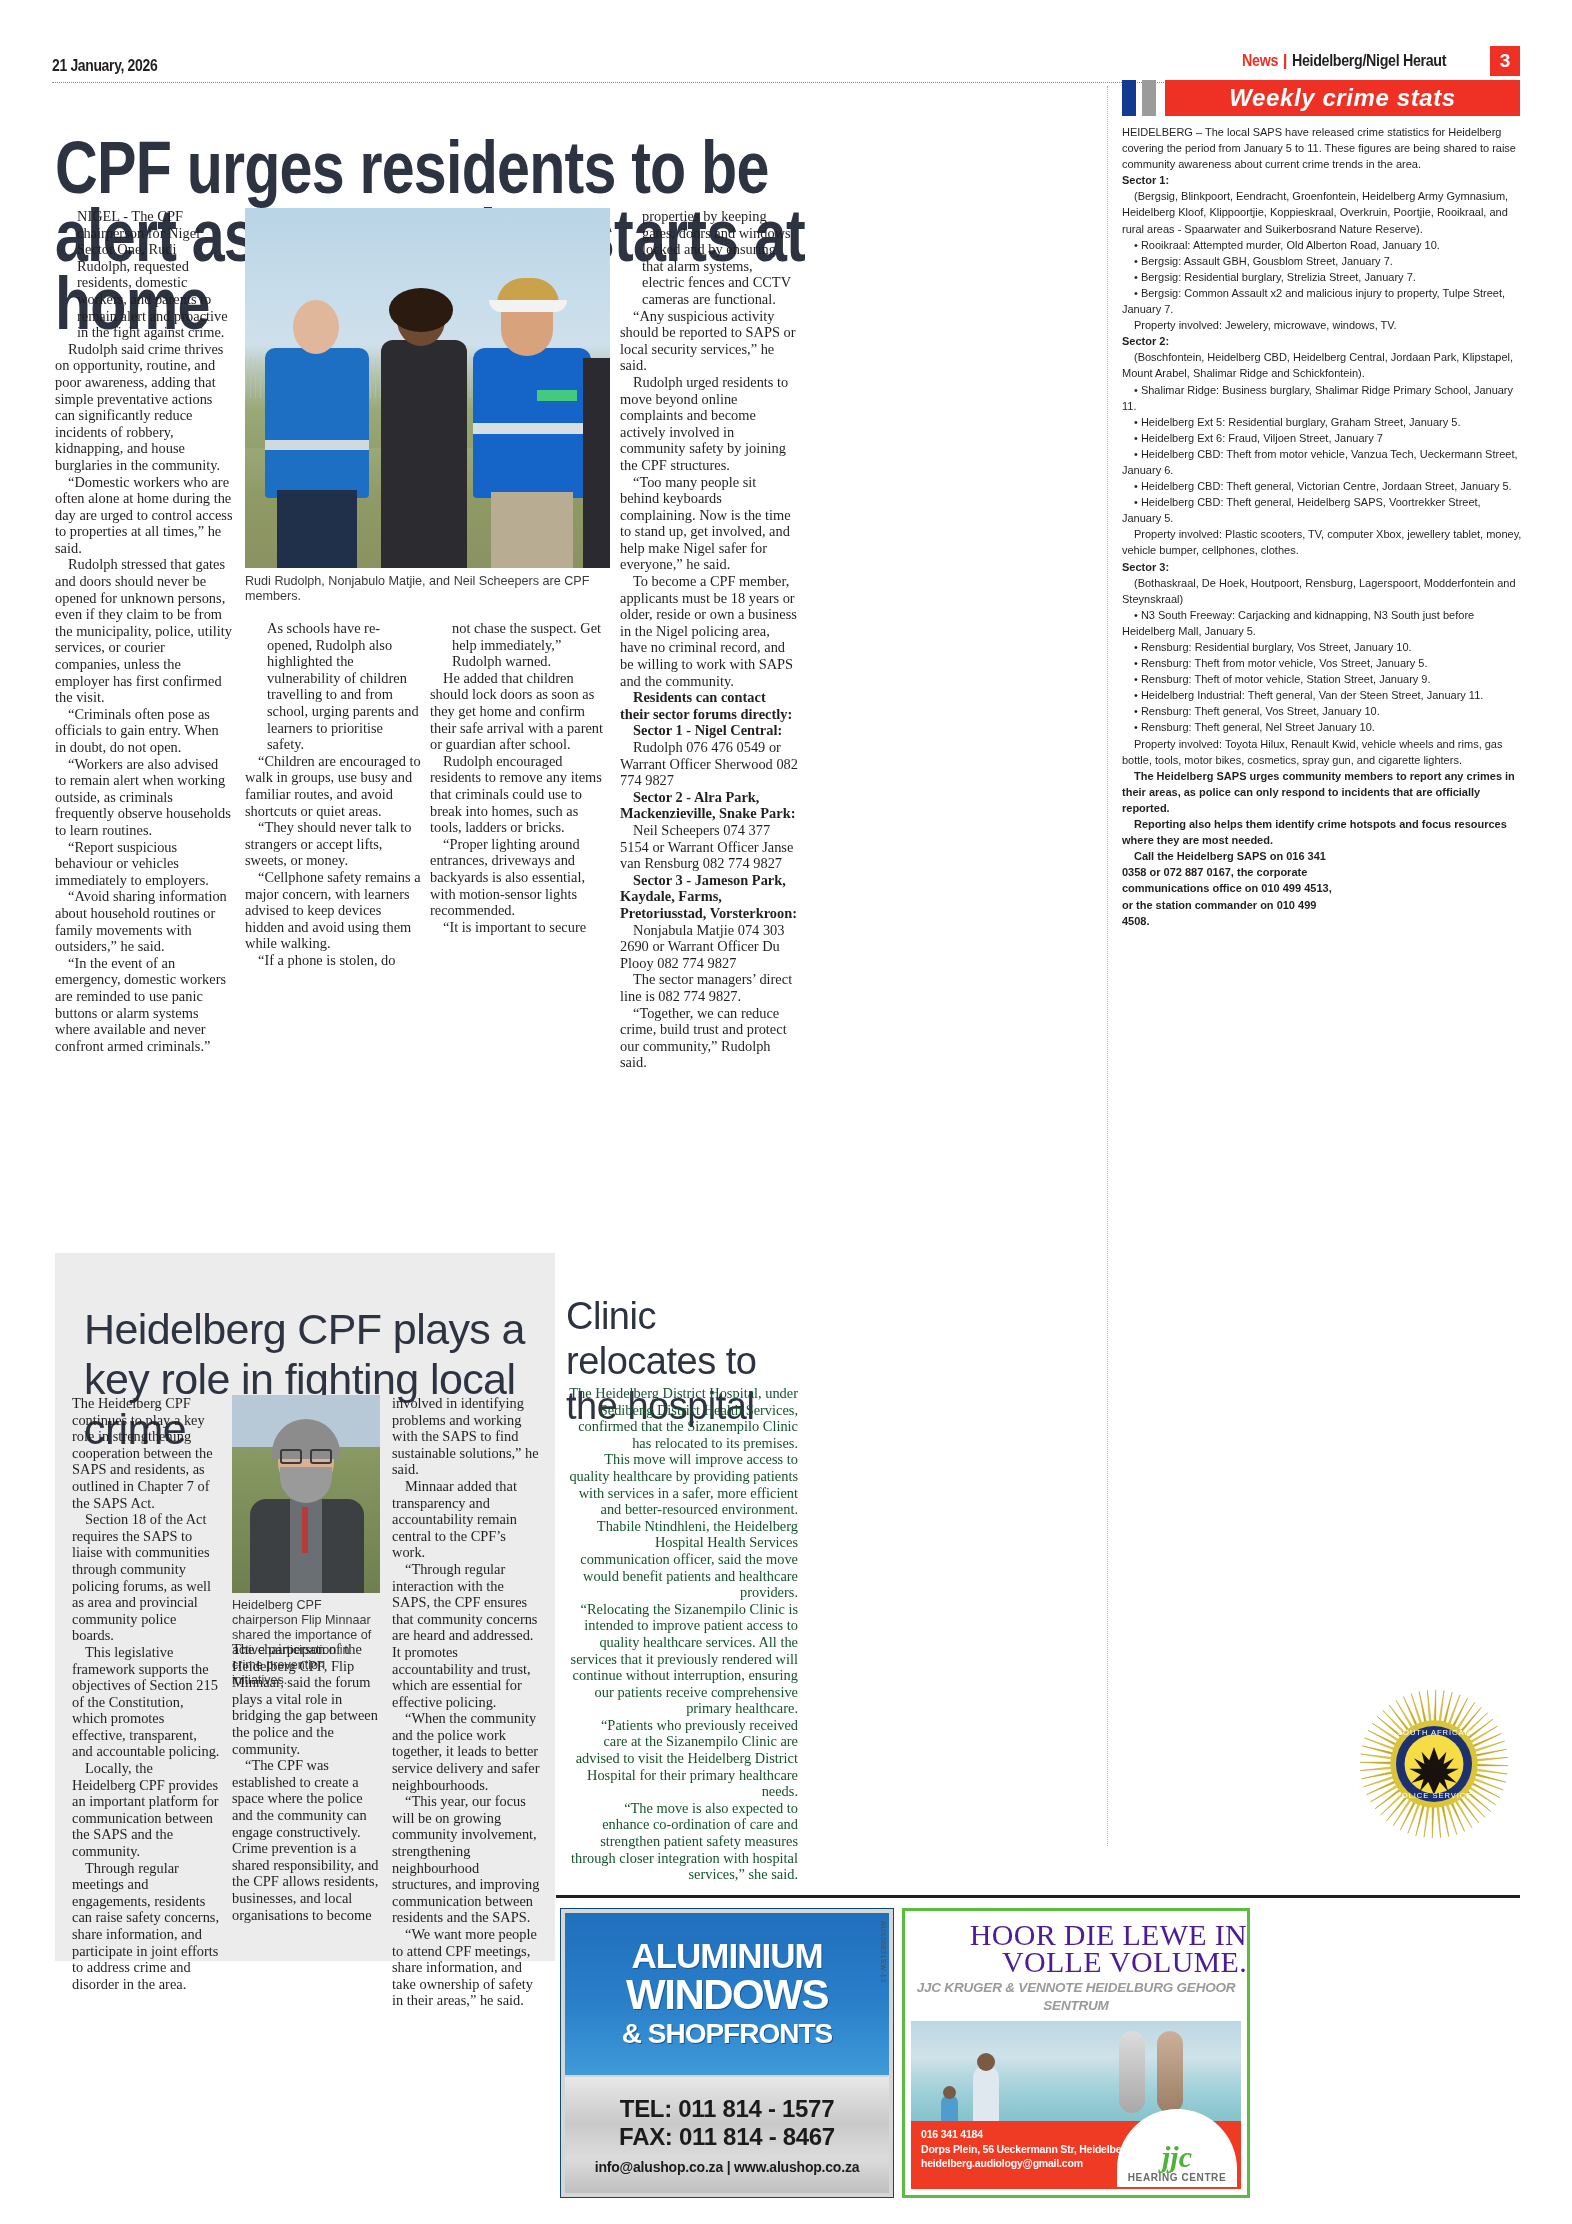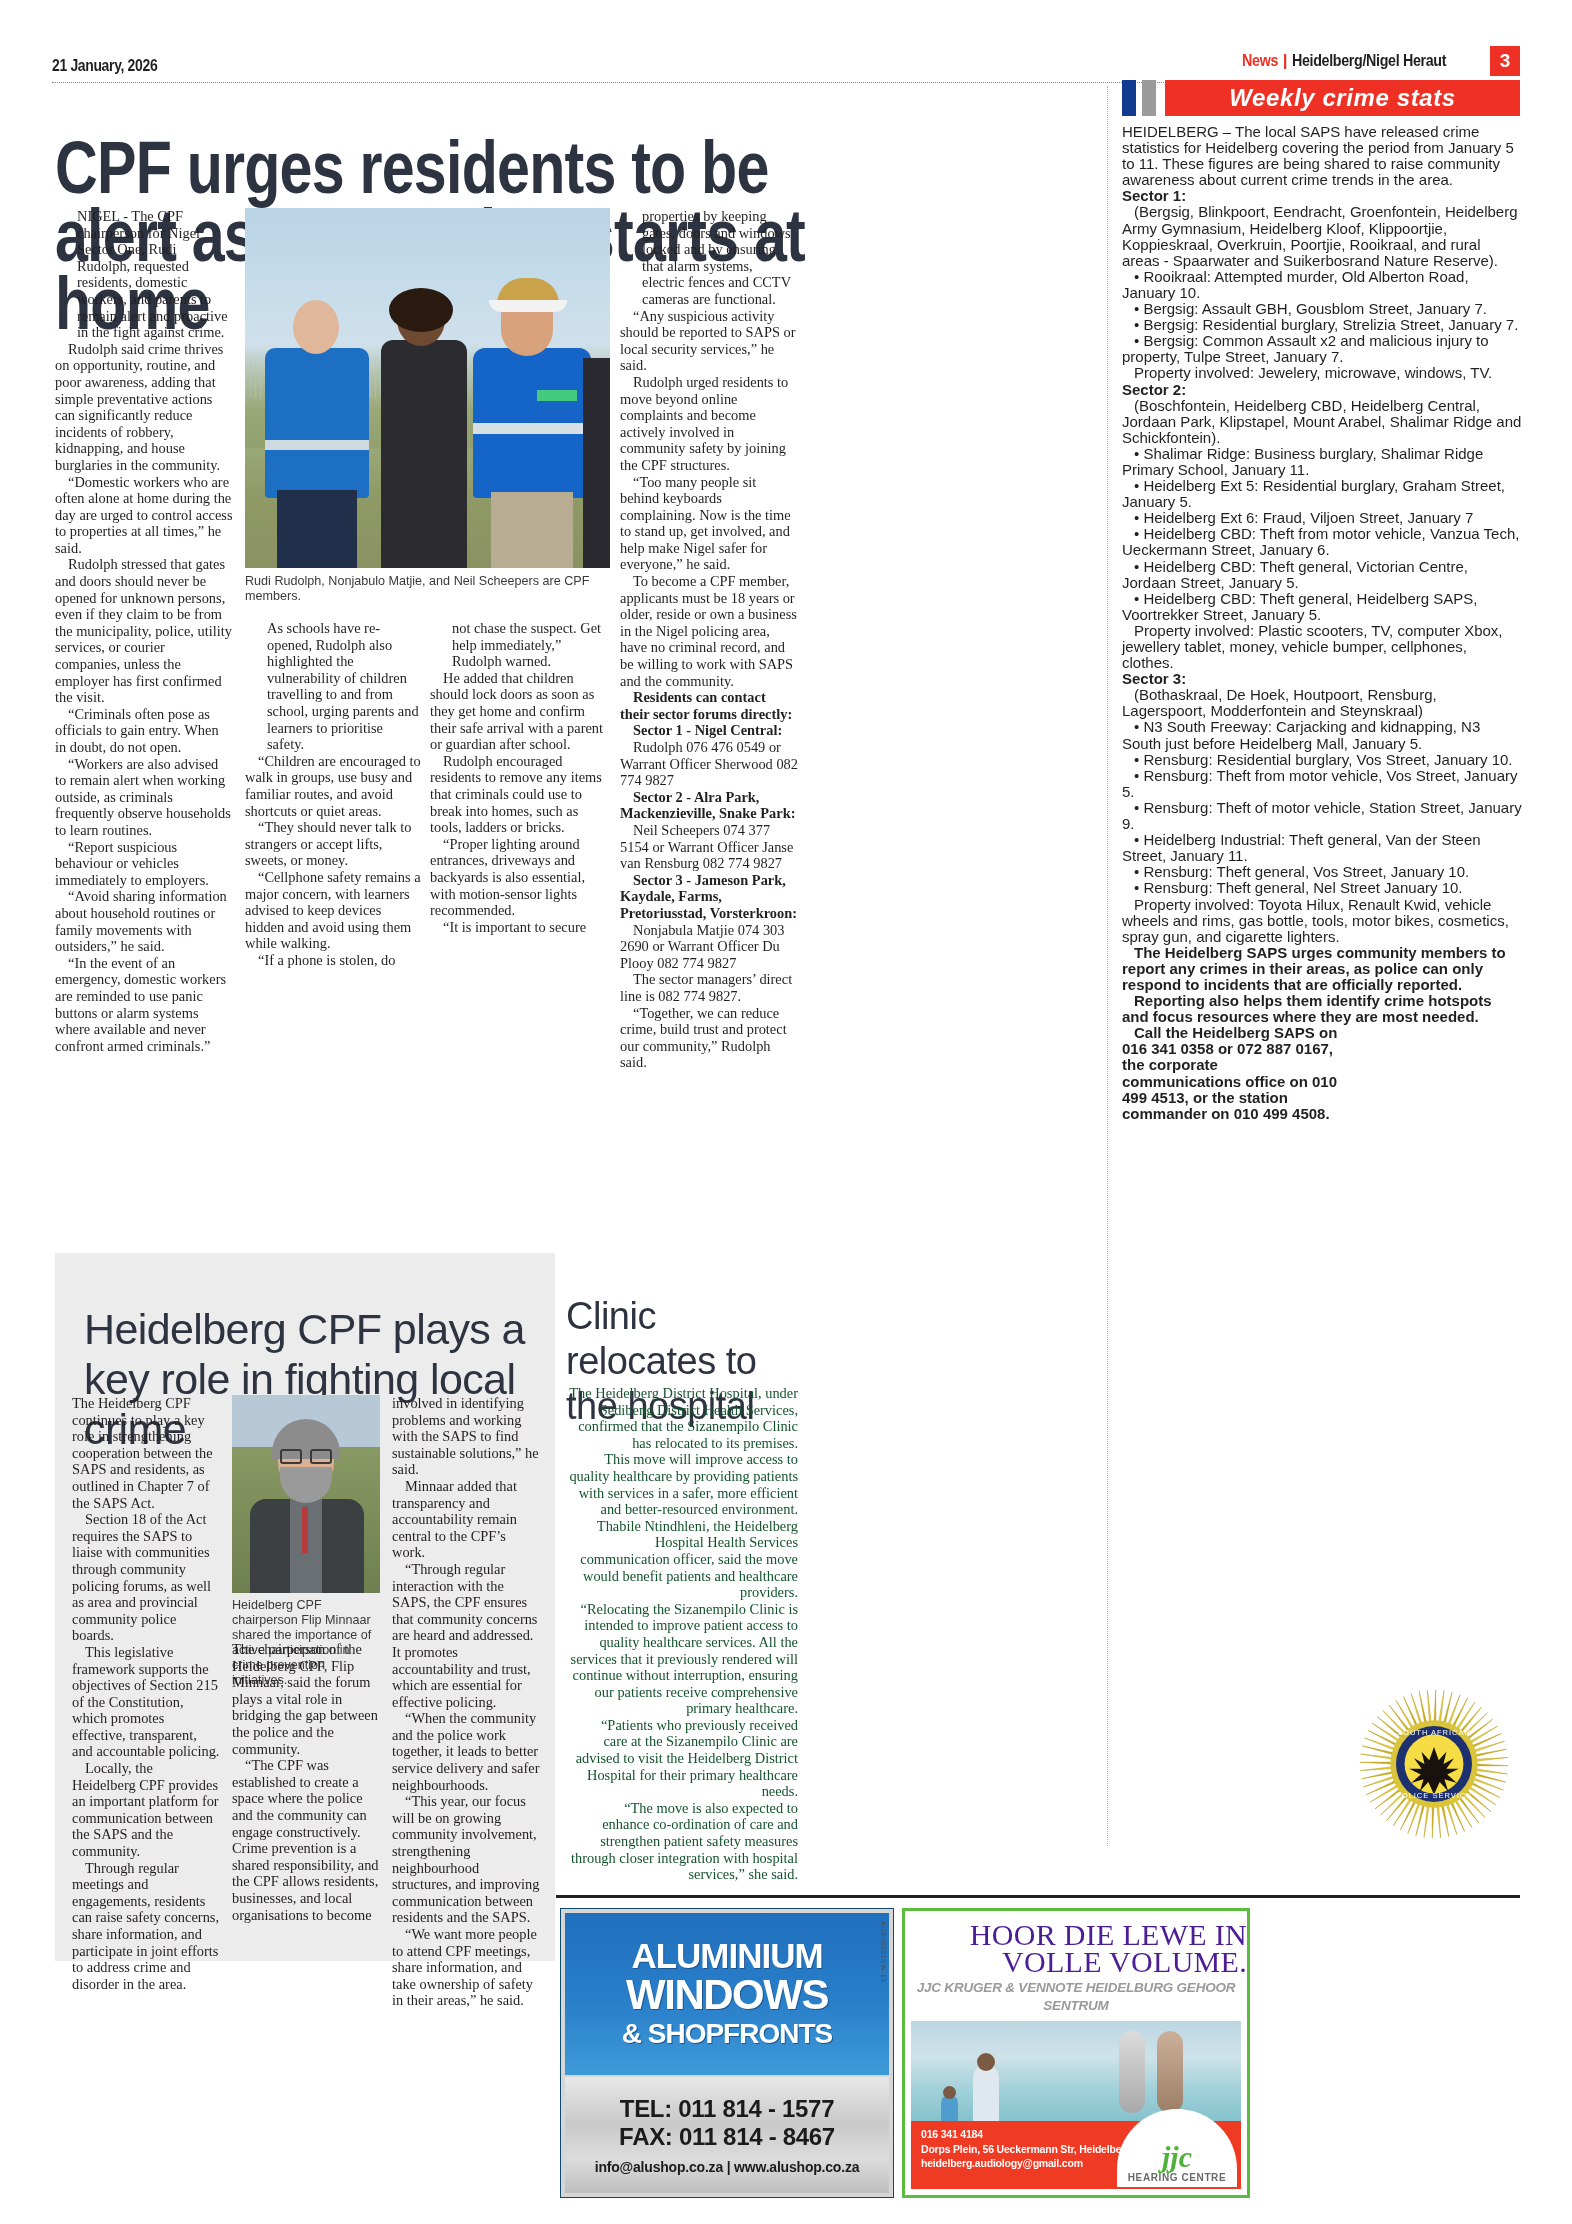--- a/index.html
+++ b/index.html
@@ -126,21 +126,21 @@
   .sb-bar-blue { width:14px; background:#123a8f; }
   .sb-bar-gray { width:14px; margin-left:6px; background:#9b9b9b; }
   .sb-banner-red { flex:1; margin-left:9px; background:#ee3124; display:flex; align-items:center; justify-content:center; }
   .sb-banner-red span {
     font-family:"Liberation Sans", sans-serif; font-weight:700; font-style:italic;
     font-size:24px; color:#ffffff; letter-spacing:0.6px;
   }
   .sb-body {
     position:absolute; left:1122px; top:124px; width:400px;
     font-family:"Liberation Sans", sans-serif;
-    font-size:15px; line-height:16.1px; color:#231f20;
+    font-size:11px; line-height:16.1px; color:#231f20;
   }
   .sb-body p { margin:0; text-indent:12px; }
   .sb-body p.noind { text-indent:0; }
   .sb-body p.b { font-weight:700; text-indent:0; }
   .sb-body p.bi { font-weight:700; text-indent:12px; }
 
   .saps-badge { position:absolute; left:1358px; top:1688px; width:152px; height:152px; }
 
   
   .art2-box {

